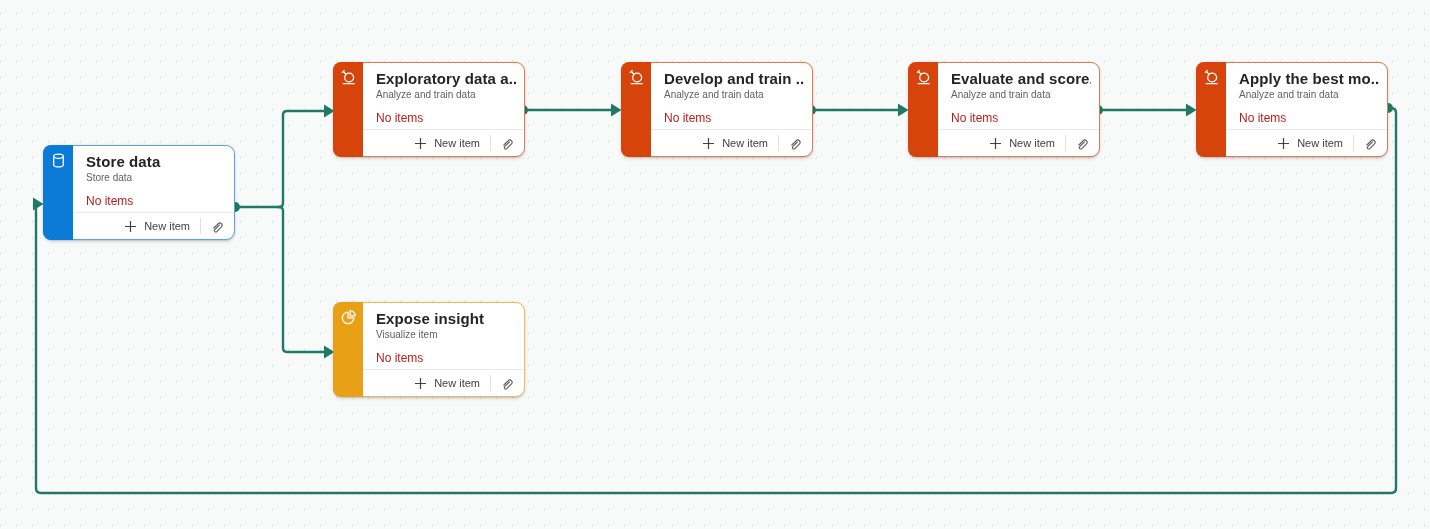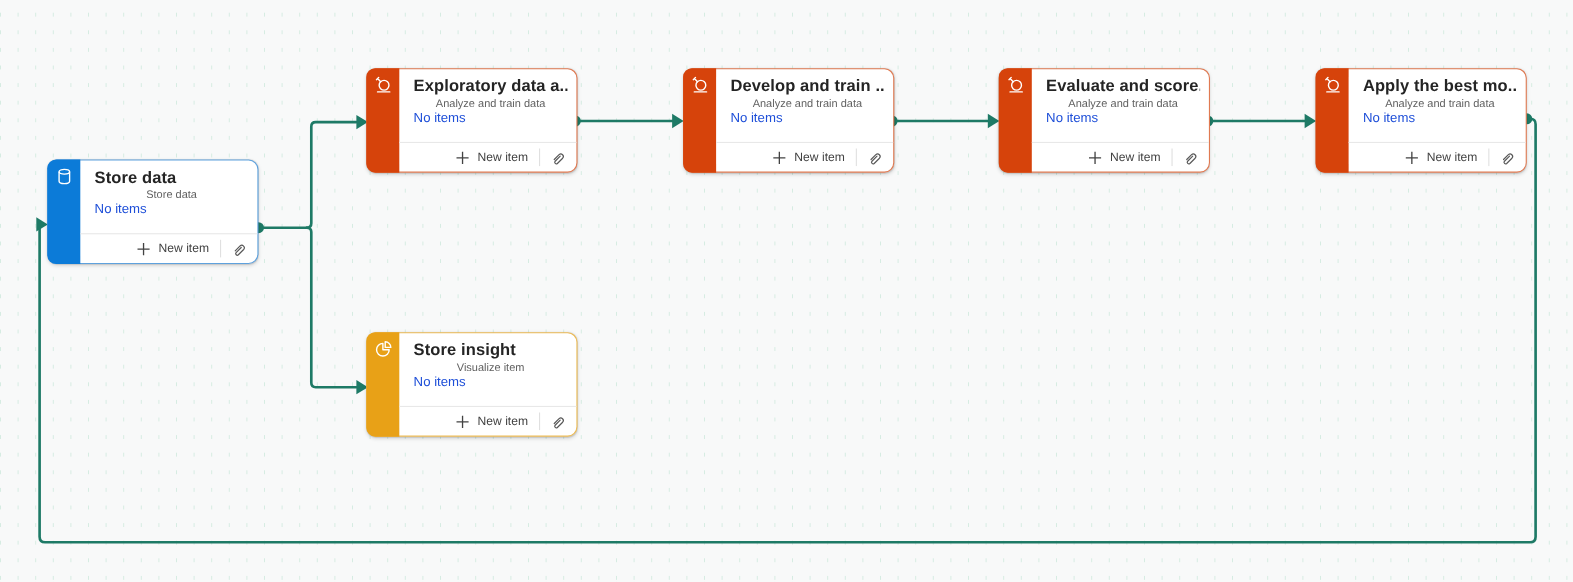--- a/index.html
+++ b/index.html
@@ -62,27 +62,26 @@
     letter-spacing: 0.1px;
     white-space: nowrap;
     overflow: hidden;
   }
 
   .card-subtitle {
     font-size: 10px;
     color: #616161;
     margin-top: 2px;
     white-space: nowrap;
-    text-align: center;
   }
 
   .card-items {
     font-size: 12px;
-    color: #1d4ed8;
-    margin-top: 0;
+    color: #b91c1c;
+    margin-top: 11px;
   }
 
   .card-footer {
     position: absolute;
     left: 29px; right: 0; bottom: 0;
     height: 27px;
     border-top: 1px solid #e8e8e8;
     display: flex;
     align-items: center;
     justify-content: flex-end;
@@ -312,21 +311,21 @@
       <div class="task-card" style="left: 333px; top: 302px; border-color: rgb(237, 187, 85);">
       <div class="stripe" style="background: rgb(232, 161, 23);">
         <span class="card-icon" style="display: block;">
             <svg width="17" height="17" viewBox="0 0 16 16" fill="none">
               <path d="M7.6 8.4 V3 A5.4 5.4 0 1 0 13 8.4 Z" stroke="#fff" stroke-width="1.2" stroke-linejoin="round"></path>
               <path d="M9.6 1.6 A4.8 4.8 0 0 1 14.4 6.4 L9.6 6.4 Z" stroke="#fff" stroke-width="1.2" stroke-linejoin="round"></path>
             </svg>
           </span>
       </div>
       <div class="card-body">
-        <div class="card-title">Store insight</div>
+        <div class="card-title">Expose insight</div>
         <div class="card-subtitle">Visualize item</div>
         <div class="card-items">No items</div>
       </div>
       <div class="card-footer">
         <button class="new-item-btn">
           <svg width="13" height="13" viewBox="0 0 13 13">
             <path d="M6.5 1 V12 M1 6.5 H12" stroke="#424242" stroke-width="1.2" fill="none"></path>
           </svg>
           <span class="new-item-label">New item</span>
         </button>

